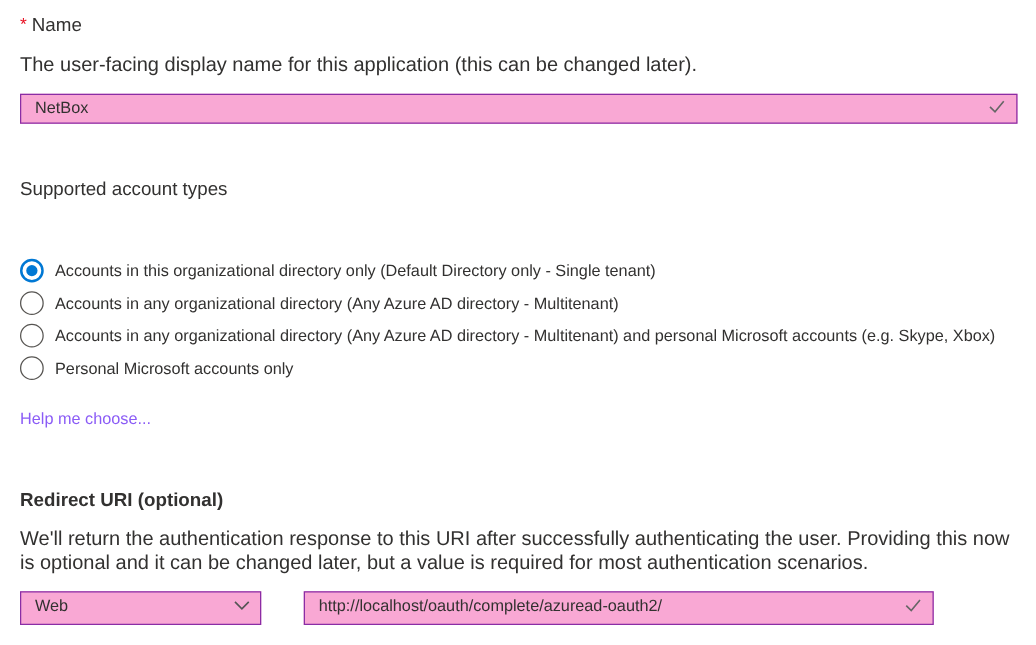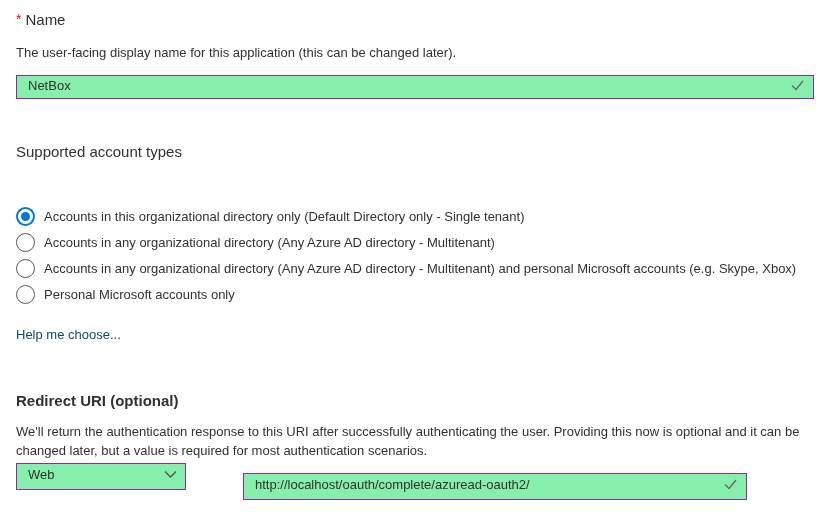--- a/index.html
+++ b/index.html
@@ -24,31 +24,31 @@
   .required-marker {
     color: #e81123;
     font-size: 14px;
     margin-right: 4px;
     position: relative;
     top: -1px;
   }
   .body-text {
     position: absolute;
     left: 16px;
-    font-size: 13px;
+    font-size: 16px;
     color: #323130;
     line-height: 19px;
   }
 
   .field-box {
     position: absolute;
     display: flex;
     align-items: center;
     border: 1.5px solid #8a2da5;
-    background: #86efac;
+    background: #f9a8d4;
     padding: 0 8px 4px 11px;
     font-size: 13px;
     color: #323130;
   }
   .field-box .value { flex: 1 1 auto; white-space: nowrap; overflow: hidden; }
 
   .icon-right { flex: 0 0 auto; display: flex; align-items: center; margin-left: 8px; }
 
   .radio-row {
     position: absolute;
@@ -74,21 +74,21 @@
     color: #323130;
     margin-left: 9px;
     white-space: nowrap;
     text-align: center;
   }
 
   .link {
     position: absolute;
     left: 16px;
     font-size: 13px;
-    color: #0c4a6e;
+    color: #8b5cf6;
     text-decoration: none;
     cursor: pointer;
     white-space: nowrap;
   }
 
   svg { display: block; }
 </style>
 </head>
 <body>
 
@@ -139,21 +139,21 @@
       </span>
     <span class="radio-label">Personal Microsoft accounts only</span>
   </div>
 
   <a class="link" style="top:327px;">Help me choose...</a>
 
   <div class="section-title" style="top:391px;font-weight:bold;">Redirect URI (optional)</div>
 
   <div class="body-text" style="top:422px; width:799px;">We'll return the authentication response to this URI after successfully authenticating the user. Providing this now is optional and it can be changed later, but a value is required for most authentication scenarios.</div>
 
-  <div class="field-box" style="left:16px; top:463px; width:170px; height:27px;">
+  <div class="field-box" style="left:16px; top:473px; width:193px; height:27px;">
     <span class="value">Web</span>
     <span class="icon-right">
       <svg width="13" height="9" viewBox="0 0 13 9">
         <path d="M1 1.5 L6.5 7 L12 1.5" fill="none" stroke="#555555" stroke-width="1.3"></path>
       </svg>
     </span>
   </div>
 
   <div class="field-box" style="left:243px; top:473px; width:504px; height:27px;">
     <span class="value">http://localhost/oauth/complete/azuread-oauth2/</span>

